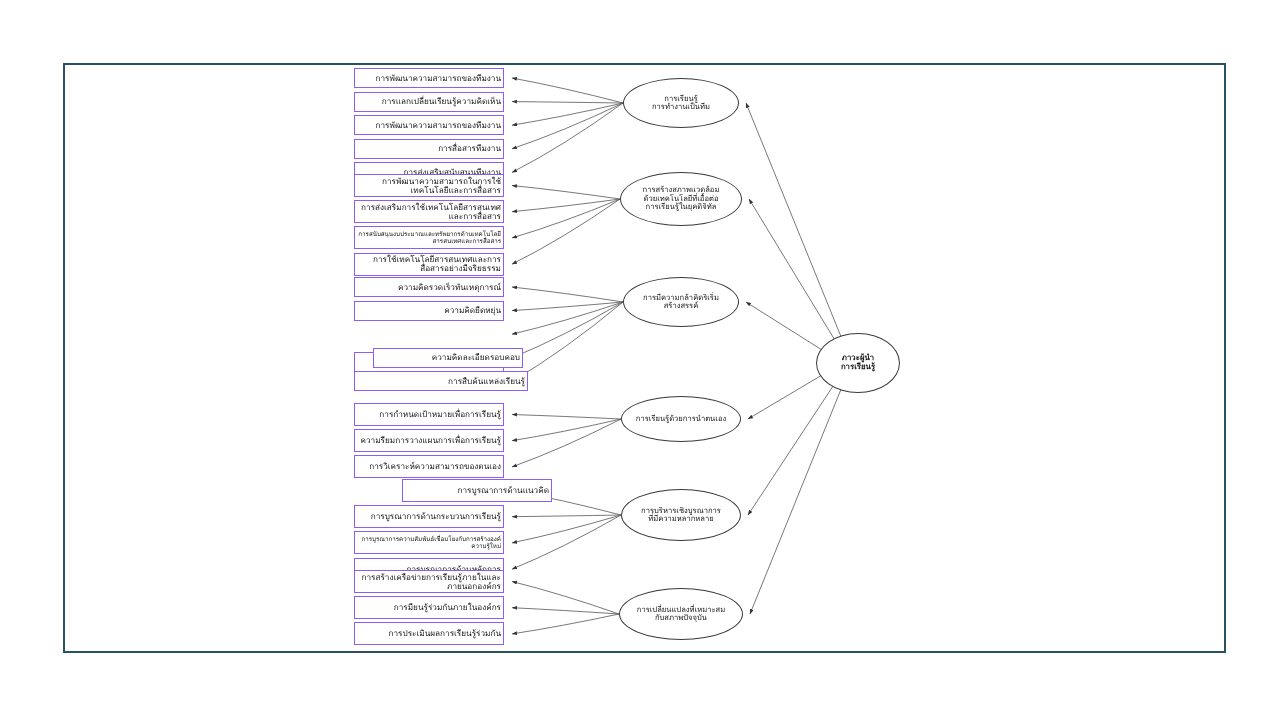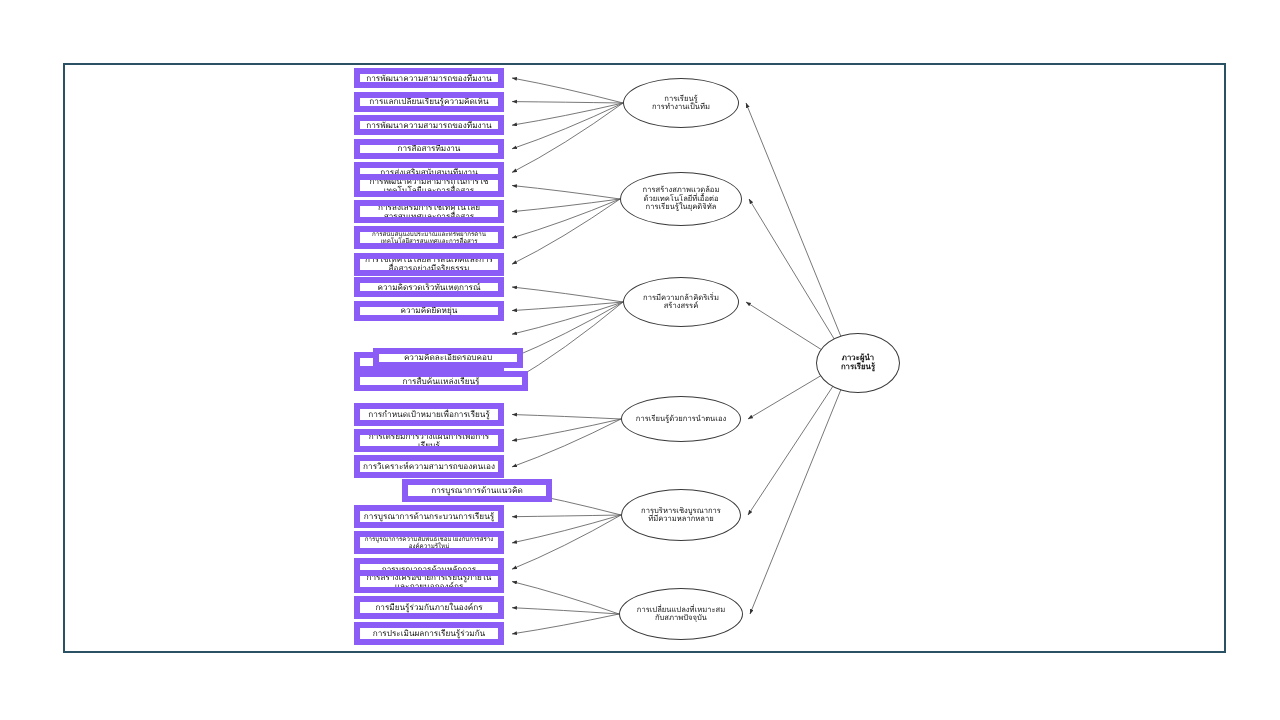--- a/index.html
+++ b/index.html
@@ -31,26 +31,26 @@
     position: absolute;
     left: 0;
     top: 0;
     width: 1280px;
     height: 720px;
     pointer-events: none;
   }
   .ind-box {
     position: absolute;
     box-sizing: border-box;
-    border: 6px solid #8b5cf6;
+    border: 1px solid #8b5cf6;
     background: #ffffff;
     display: flex;
     align-items: center;
     justify-content: center;
-    text-align: center;
+    text-align: right;
     color: #111111;
     line-height: 1.08;
     padding: 0 2px;
     overflow: hidden;
   }
   .ind-box .txt {
     display: block;
     width: 100%;
   }
   .fs-normal { font-size: 8.2px; }
@@ -171,21 +171,21 @@
       <div class="ind-box" style="left: 354px; top: 347.8px; width: 150px; height: 20px; margin-left: 19px;">
         <span class="txt fs-normal">ความคิดละเอียดรอบคอบ</span>
       </div>
       <div class="ind-box" style="left: 354px; top: 371.4px; width: 174px; height: 20px;">
         <span class="txt fs-normal">การสืบค้นแหล่งเรียนรู้</span>
       </div>
       <div class="ind-box" style="left: 354px; top: 403px; width: 150px; height: 23px;">
         <span class="txt fs-normal">การกำหนดเป้าหมายเพื่อการเรียนรู้</span>
       </div>
       <div class="ind-box" style="left: 354px; top: 429.2px; width: 150px; height: 23px;">
-        <span class="txt fs-normal">การเตรียมการวางแผนการเพื่อการเรียนรู้</span>
+        <span class="txt fs-normal">ความรียมการวางแผนการเพื่อการเรียนรู้</span>
       </div>
       <div class="ind-box" style="left: 354px; top: 455.4px; width: 150px; height: 23px;">
         <span class="txt fs-normal">การวิเคราะห์ความสามารถของตนเอง</span>
       </div>
       <div class="ind-box" style="left: 354px; top: 479px; width: 150px; height: 23px; margin-left: 48px;">
         <span class="txt fs-normal">การบูรณาการด้านแนวคิด</span>
       </div>
       <div class="ind-box" style="left: 354px; top: 505.2px; width: 150px; height: 23px;">
         <span class="txt fs-normal">การบูรณาการด้านกระบวนการเรียนรู้</span>
       </div>

